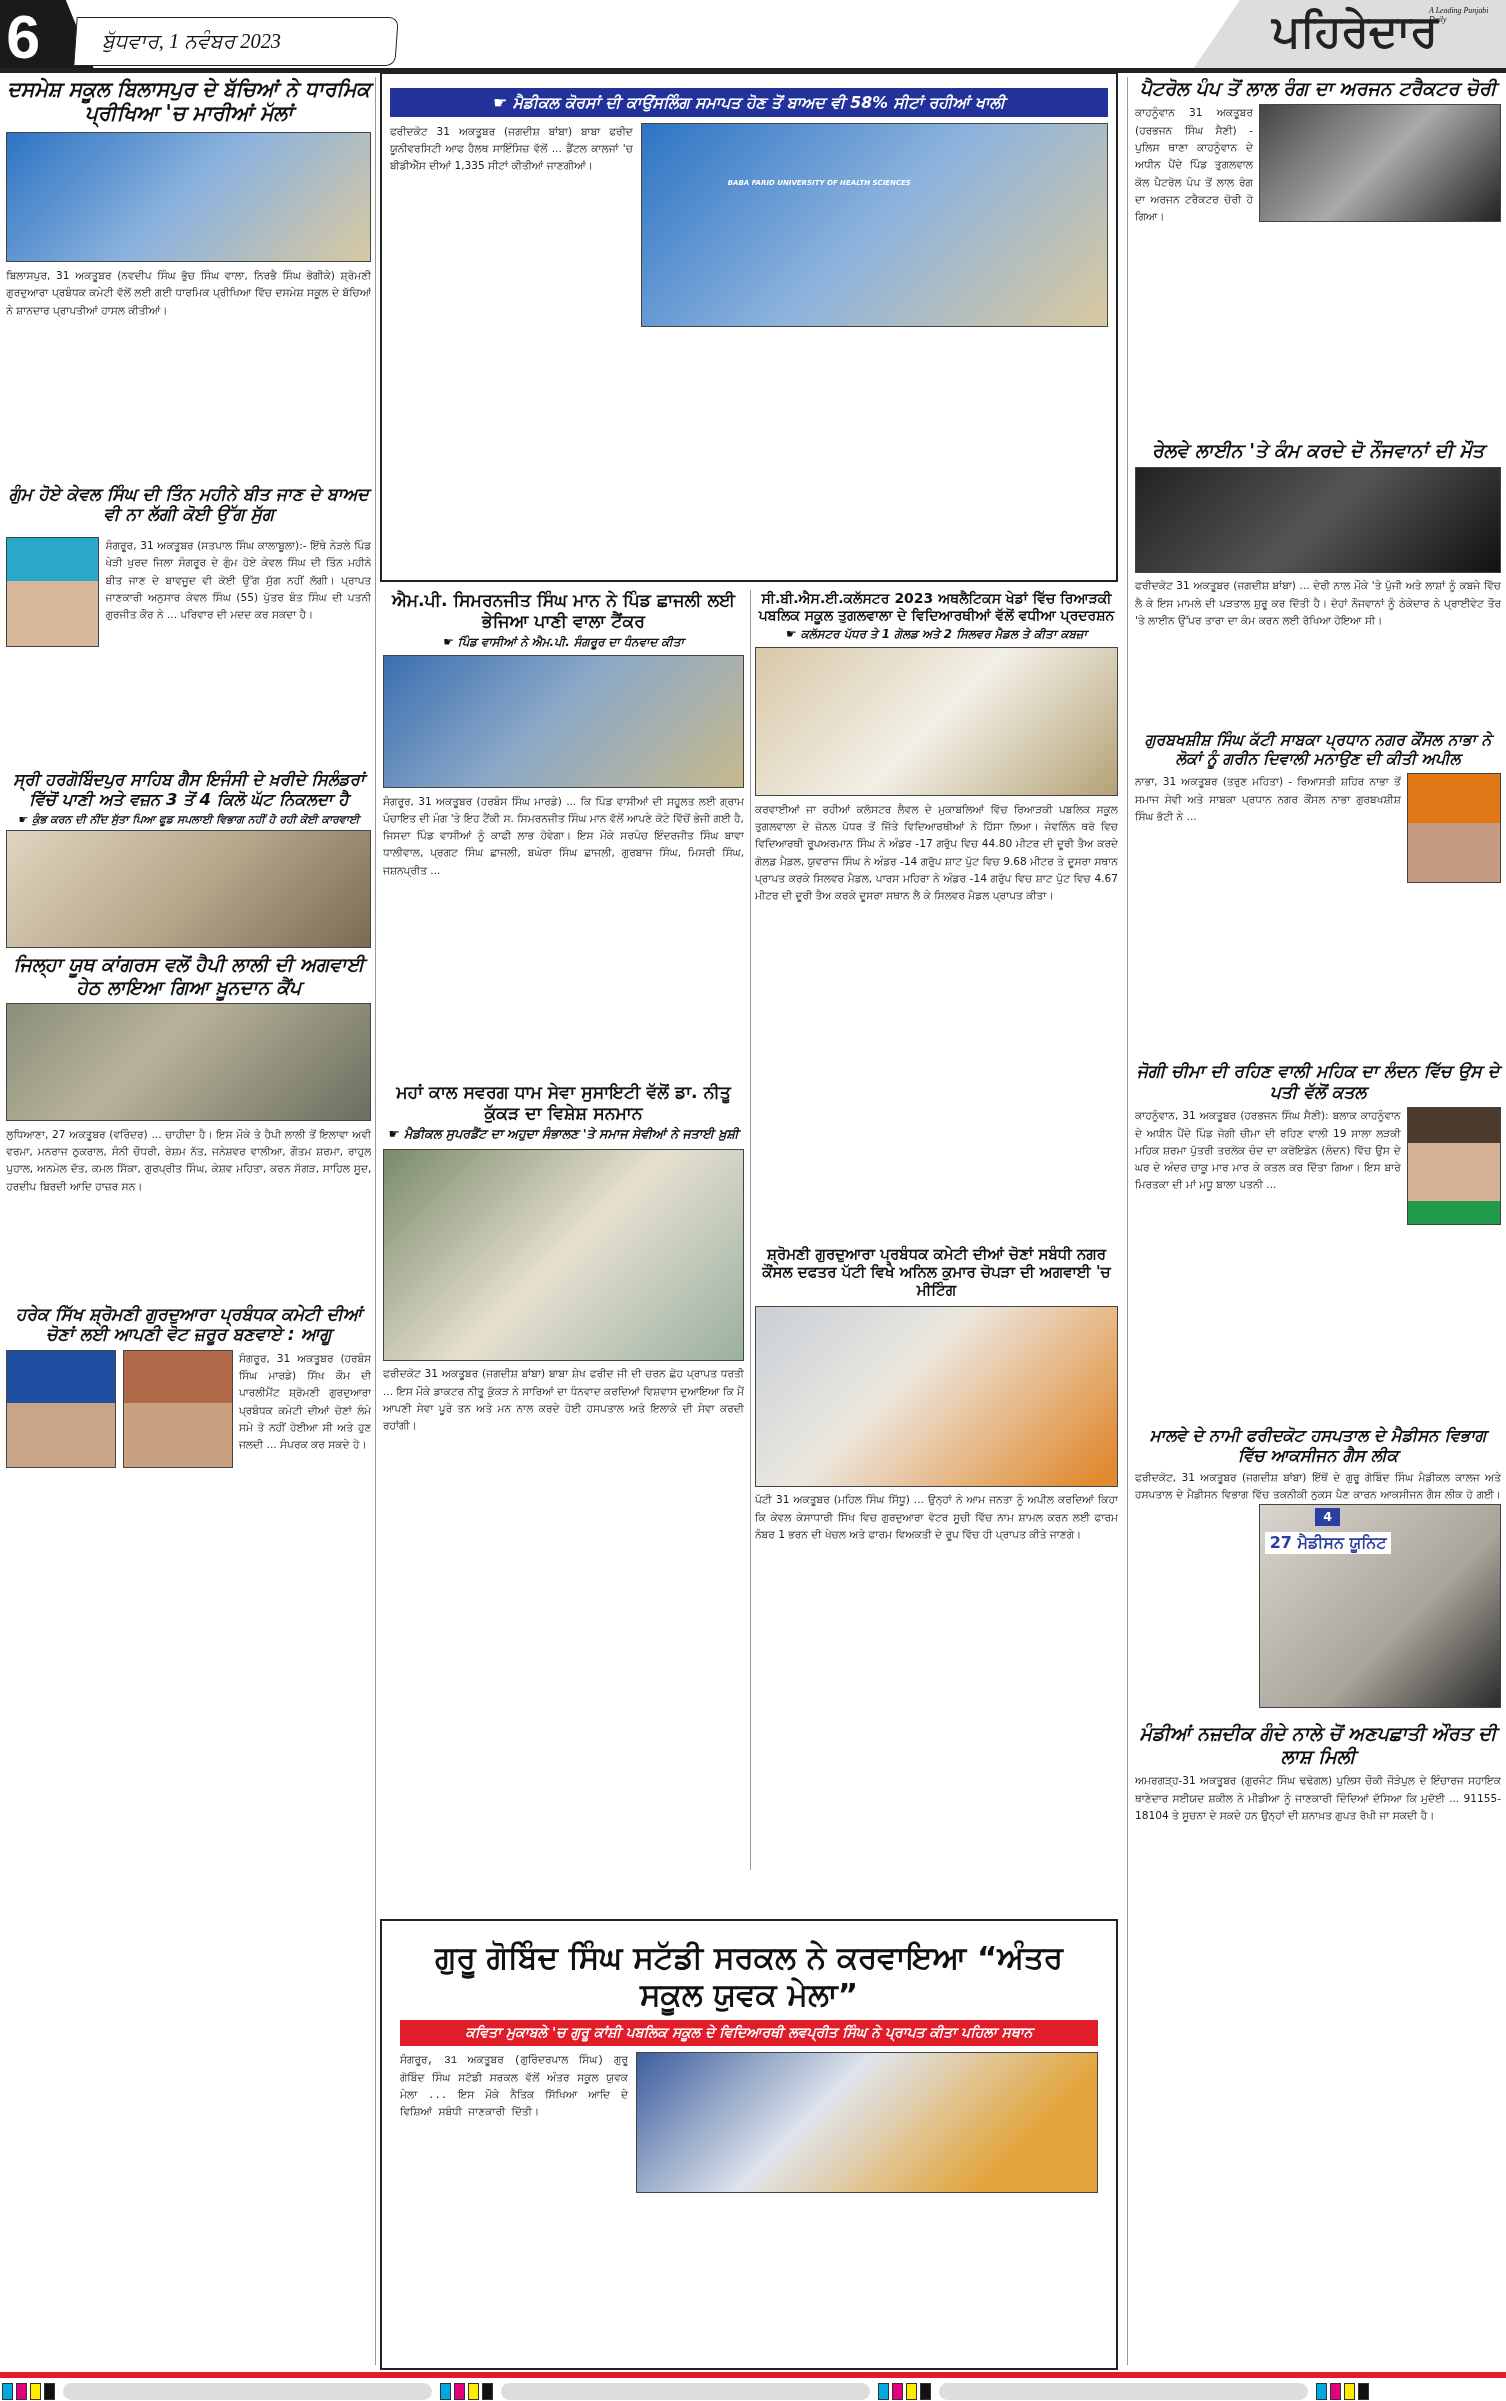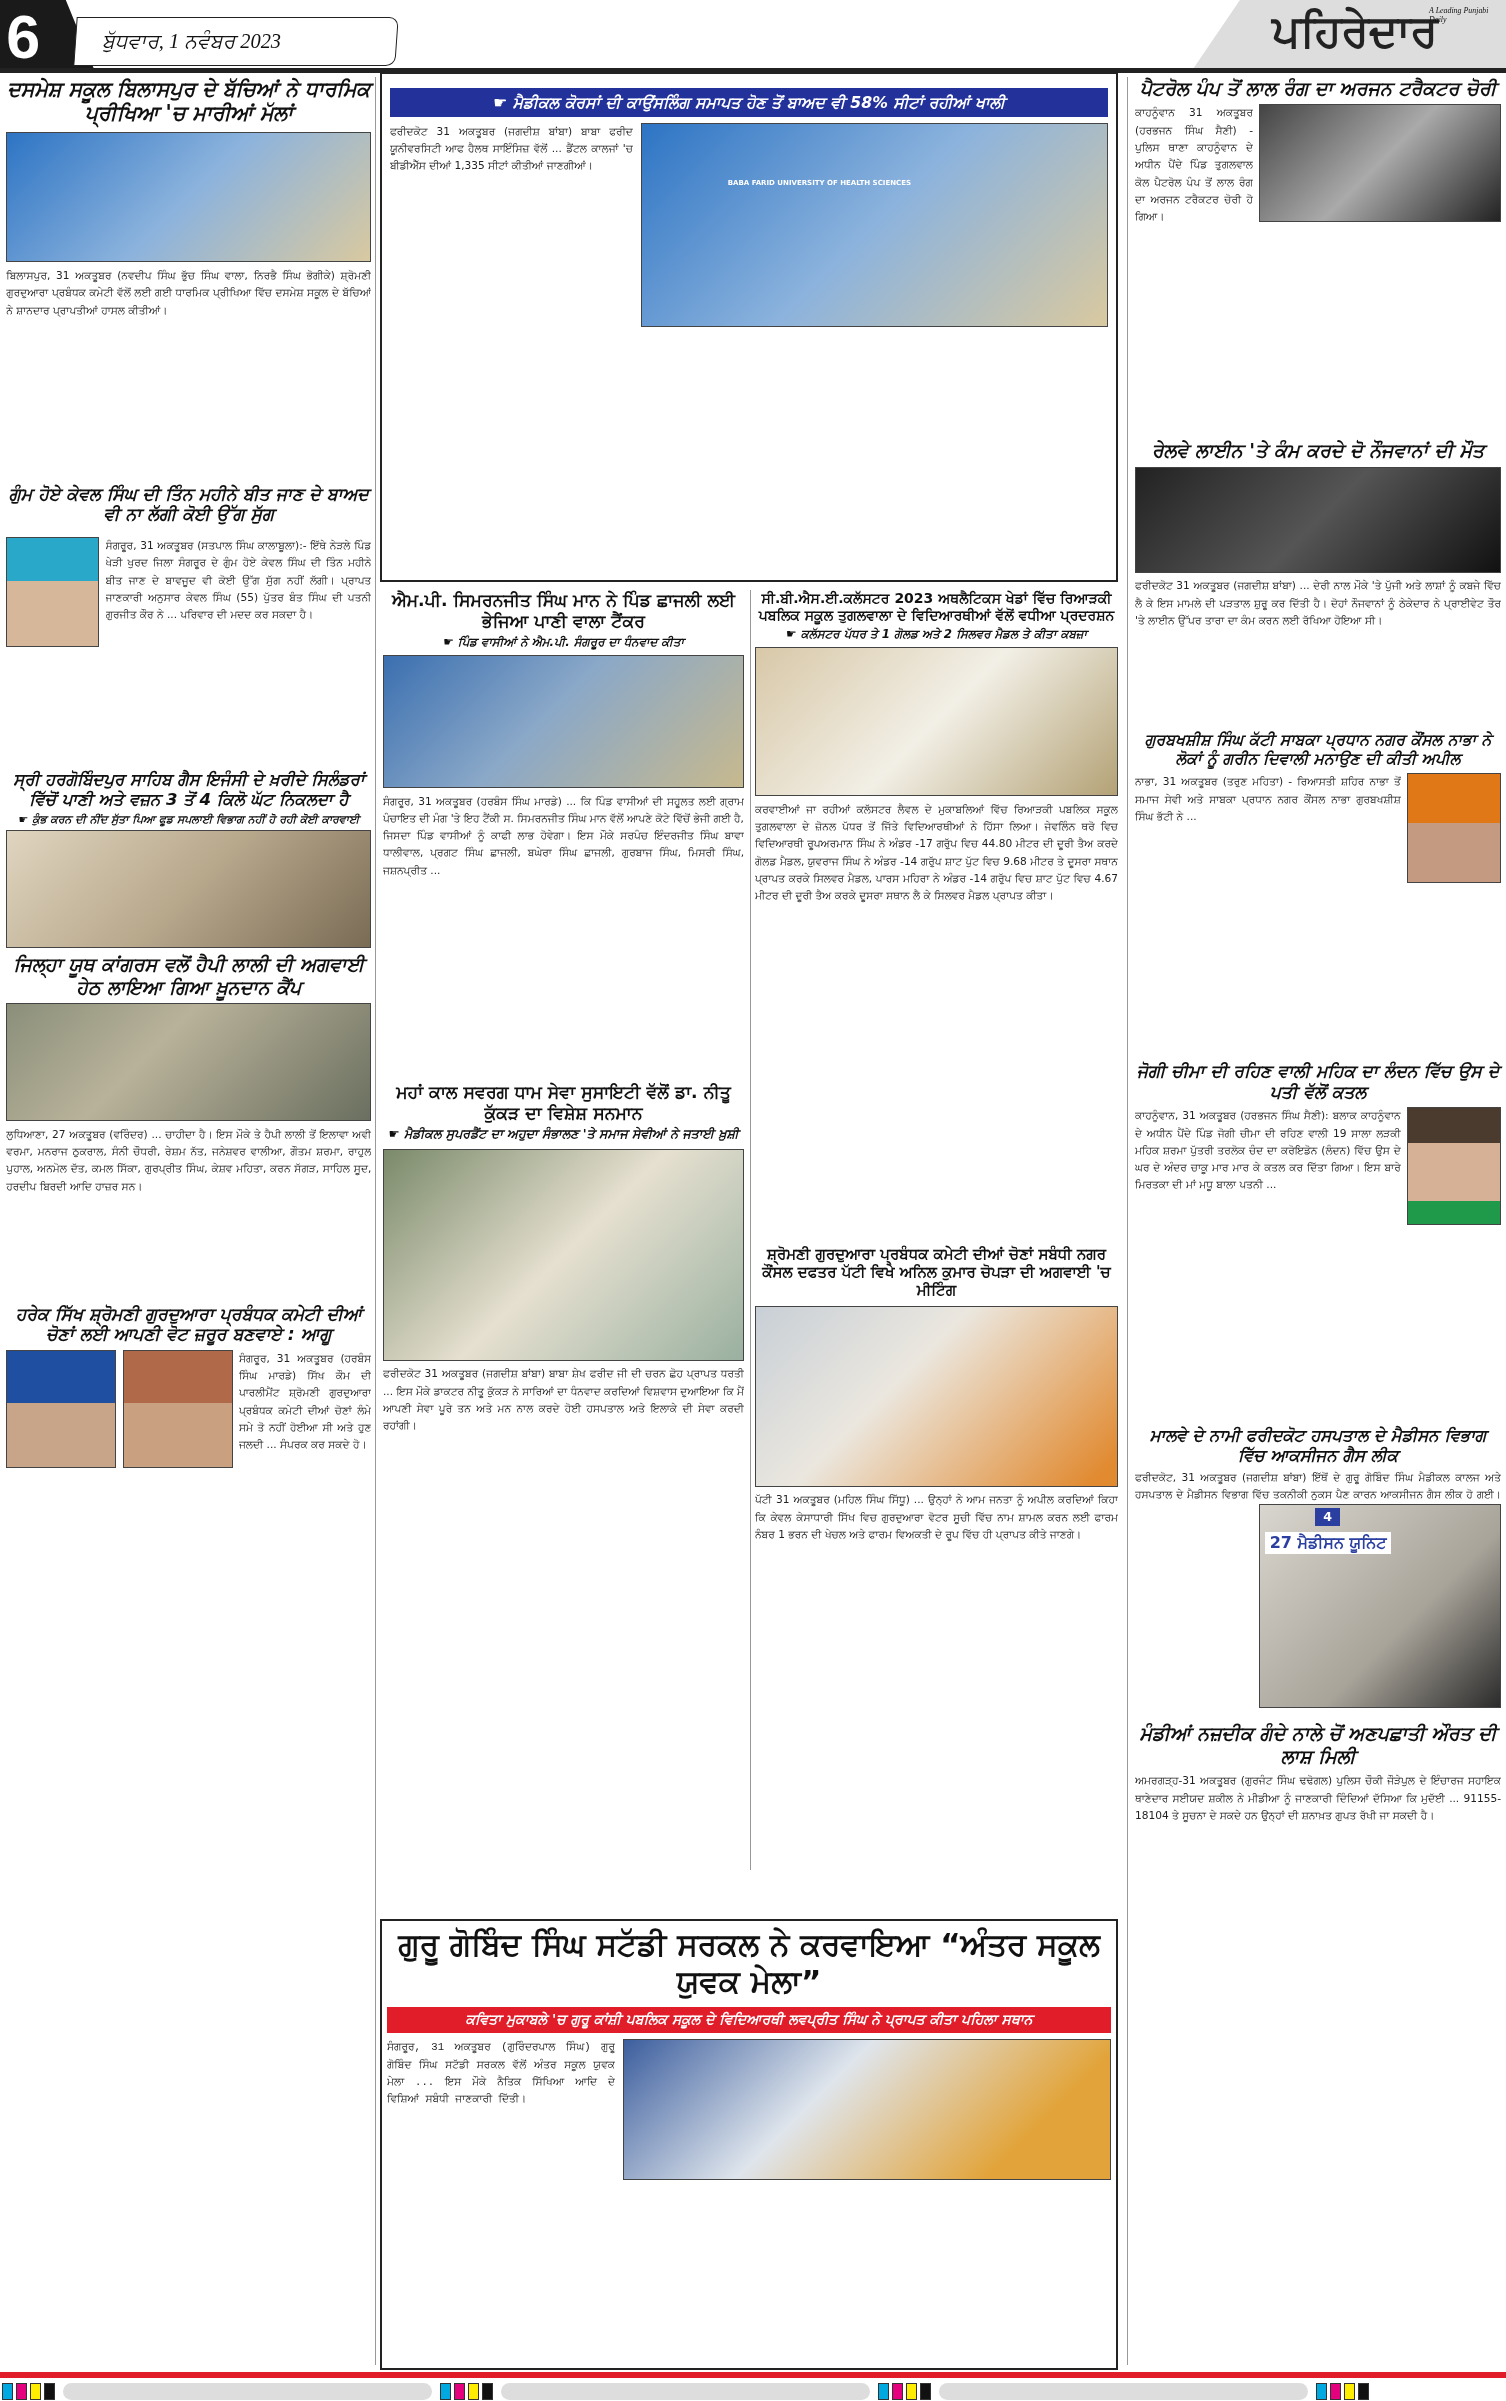--- a/index.html
+++ b/index.html
@@ -13,21 +13,21 @@
   .mast .date { left: 102px; top: 30px; font-size: 20.4px; font-style: italic; font-family: "Liberation Serif", serif; }
   .mast .rule { left: 0; top: 68px; width: 1506px; height: 4.7px; background: #222; }
   .mast .logo-bg { left: 1193px; top: 0; width: 313px; height: 69px; background: #ddd; clip-path: polygon(15% 0, 100% 0, 100% 100%, 0 100%); }
   .mast .logo { left: 1272px; top: 4.7px; font-size: 44px; font-weight: bold; color: #222; }
   .mast .tag { left: 1429px; top: 6.3px; font-size: 7.9px; font-style: italic; font-family: "Liberation Serif", serif; }
   
   .hl { font-weight: bold; font-style: italic; text-align: center; line-height: 1.2; }
   .body { font-size: 10.6px; line-height: 17.3px; text-align: justify; color: #222; overflow: hidden; }
   .photo { background: linear-gradient(135deg, #8a8f7a, #b9b29a 40%, #6a6f5f); border: 0.8px solid #444; }
   .photo.dark { background: linear-gradient(135deg, #222, #555 50%, #111); }
-  .photo.blue { background: linear-gradient(135deg, #2d74c4, #8cb3dd 50%, #d9c9a0); }
+  .photo.blue { background: linear-gradient(135deg, #2d74c4, #8cb3dd 50%, #d9c9a0); font-style: italic; }
   .photo.tan { background: linear-gradient(135deg, #e0d5c0, #b8a88c 50%, #7a6b55); }
   .box { border: 2.4px solid #222; }
   .banner-blue { background: #23329b; color: #fff; font-style: italic; font-weight: bold; text-align: center; }
   .banner-red { background: #e11d2a; color: #fff; font-style: italic; font-weight: bold; text-align: center; }
   .sub { font-weight: bold; font-style: italic; text-align: center; }
   .vrule { width: 0.8px; background: #999; }
   
   .foot-red { left: 0; top: 2372px; width: 1506px; height: 6.3px; background: #e11d2a; }
   .reg { display: flex; gap: 3.1px; }
   .reg span { width: 11px; height: 17.3px; border: 0.8px solid #333; display: inline-block; }
@@ -101,21 +101,21 @@
 <div class="abs" style="left:755px;top:590px;width:363px;">
   <div class="hl" style="font-size:14px;font-style:normal;">ਸੀ.ਬੀ.ਐਸ.ਈ.ਕਲੱਸਟਰ 2023 ਅਥਲੈਟਿਕਸ ਖੇਡਾਂ ਵਿੱਚ ਰਿਆੜਕੀ ਪਬਲਿਕ ਸਕੂਲ ਤੁਗਲਵਾਲਾ ਦੇ ਵਿਦਿਆਰਥੀਆਂ ਵੱਲੋਂ ਵਧੀਆ ਪ੍ਰਦਰਸ਼ਨ</div>
   <div class="sub" style="font-size:11.8px;margin-top:3.1px;">☛ ਕਲੱਸਟਰ ਪੱਧਰ ਤੇ 1 ਗੋਲਡ ਅਤੇ 2 ਸਿਲਵਰ ਮੈਡਲ ਤੇ ਕੀਤਾ ਕਬਜ਼ਾ</div>
   <div class="photo" style="height:149px;margin-top:6.3px;background:linear-gradient(135deg,#d8c8a8,#f2efe6 50%,#b4a276);"></div>
   <div class="body" style="height:440px;margin-top:4.7px;">ਕਰਵਾਈਆਂ ਜਾ ਰਹੀਆਂ ਕਲੱਸਟਰ ਲੈਵਲ ਦੇ ਮੁਕਾਬਲਿਆਂ ਵਿੱਚ ਰਿਆੜਕੀ ਪਬਲਿਕ ਸਕੂਲ ਤੁਗਲਵਾਲਾ ਦੇ ਜ਼ੋਨਲ ਪੱਧਰ ਤੋਂ ਜਿੱਤੇ ਵਿਦਿਆਰਥੀਆਂ ਨੇ ਹਿੱਸਾ ਲਿਆ। ਜੇਵਲਿੰਨ ਥਰੋ ਵਿਚ ਵਿਦਿਆਰਥੀ ਰੂਪਅਰਮਾਨ ਸਿੰਘ ਨੇ ਅੰਡਰ -17 ਗਰੁੱਪ ਵਿਚ 44.80 ਮੀਟਰ ਦੀ ਦੂਰੀ ਤੈਅ ਕਰਦੇ ਗੋਲਡ ਮੈਡਲ, ਯੁਵਰਾਜ ਸਿੰਘ ਨੇ ਅੰਡਰ -14 ਗਰੁੱਪ ਸ਼ਾਟ ਪੁੱਟ ਵਿਚ 9.68 ਮੀਟਰ ਤੇ ਦੂਸਰਾ ਸਥਾਨ ਪ੍ਰਾਪਤ ਕਰਕੇ ਸਿਲਵਰ ਮੈਡਲ, ਪਾਰਸ ਮਹਿਰਾ ਨੇ ਅੰਡਰ -14 ਗਰੁੱਪ ਵਿਚ ਸ਼ਾਟ ਪੁੱਟ ਵਿਚ 4.67 ਮੀਟਰ ਦੀ ਦੂਰੀ ਤੈਅ ਕਰਕੇ ਦੂਸਰਾ ਸਥਾਨ ਲੈ ਕੇ ਸਿਲਵਰ ਮੈਡਲ ਪ੍ਰਾਪਤ ਕੀਤਾ।</div>
   <div class="hl" style="font-size:15px;font-style:normal;margin-top:4.7px;">ਸ਼੍ਰੋਮਣੀ ਗੁਰਦੁਆਰਾ ਪ੍ਰਬੰਧਕ ਕਮੇਟੀ ਦੀਆਂ ਚੋਣਾਂ ਸਬੰਧੀ ਨਗਰ ਕੌਂਸਲ ਦਫਤਰ ਪੱਟੀ ਵਿਖੇ ਅਨਿਲ ਕੁਮਾਰ ਚੋਪੜਾ ਦੀ ਅਗਵਾਈ 'ਚ ਮੀਟਿੰਗ</div>
   <div class="photo" style="height:181px;margin-top:6.3px;background:linear-gradient(135deg,#c8cfd6,#ebe7df 40%,#e18a30 95%);"></div>
   <div class="body" style="height:330px;margin-top:4.7px;">ਪੱਟੀ 31 ਅਕਤੂਬਰ (ਮਹਿਲ ਸਿੰਘ ਸਿੱਧੂ) ... ਉਨ੍ਹਾਂ ਨੇ ਆਮ ਜਨਤਾ ਨੂੰ ਅਪੀਲ ਕਰਦਿਆਂ ਕਿਹਾ ਕਿ ਕੇਵਲ ਕੇਸਾਧਾਰੀ ਸਿੱਖ ਵਿਚ ਗੁਰਦੁਆਰਾ ਵੋਟਰ ਸੂਚੀ ਵਿੱਚ ਨਾਮ ਸ਼ਾਮਲ ਕਰਨ ਲਈ ਫਾਰਮ ਨੰਬਰ 1 ਭਰਨ ਦੀ ਖੇਚਲ ਅਤੇ ਫਾਰਮ ਵਿਅਕਤੀ ਦੇ ਰੂਪ ਵਿੱਚ ਹੀ ਪ੍ਰਾਪਤ ਕੀਤੇ ਜਾਣਗੇ।</div>
 </div>
 
-<div class="abs box" style="left:380px;top:1919px;width:738px;height:451px;padding:5px;">
+<div class="abs box" style="left:380px;top:1919px;width:738px;height:451px;padding:18px;">
   <div class="hl" style="font-size:31px;font-style:normal;">ਗੁਰੂ ਗੋਬਿੰਦ ਸਿੰਘ ਸਟੱਡੀ ਸਰਕਲ ਨੇ ਕਰਵਾਇਆ “ਅੰਤਰ ਸਕੂਲ ਯੁਵਕ ਮੇਲਾ”</div>
   <div class="banner-red" style="font-size:14px;padding:4.7px;margin-top:6.3px;">ਕਵਿਤਾ ਮੁਕਾਬਲੇ 'ਚ ਗੁਰੂ ਕਾਂਸ਼ੀ ਪਬਲਿਕ ਸਕੂਲ ਦੇ ਵਿਦਿਆਰਥੀ ਲਵਪ੍ਰੀਤ ਸਿੰਘ ਨੇ ਪ੍ਰਾਪਤ ਕੀਤਾ ਪਹਿਲਾ ਸਥਾਨ</div>
   <div style="display:flex;gap:7.9px;margin-top:6.3px;">
     <div style="width:228px;font-family:Liberation Mono, monospace;">
       <div class="body" style="height:345px;">ਸੰਗਰੂਰ, 31 ਅਕਤੂਬਰ (ਗੁਰਿੰਦਰਪਾਲ ਸਿੰਘ) ਗੁਰੂ ਗੋਬਿੰਦ ਸਿੰਘ ਸਟੱਡੀ ਸਰਕਲ ਵੱਲੋਂ ਅੰਤਰ ਸਕੂਲ ਯੁਵਕ ਮੇਲਾ ... ਇਸ ਮੌਕੇ ਨੈਤਿਕ ਸਿੱਖਿਆ ਆਦਿ ਦੇ ਵਿਸ਼ਿਆਂ ਸਬੰਧੀ ਜਾਣਕਾਰੀ ਦਿੱਤੀ।</div>
     </div>
     <div style="flex:1;">
       <div class="photo" style="height:141px;background:linear-gradient(135deg,#3c5e9e,#dfe5ec 40%,#e2a43a 80%);"></div>
       <div class="body" style="height:196px;margin-top:4.7px;"></div>
     </div>

